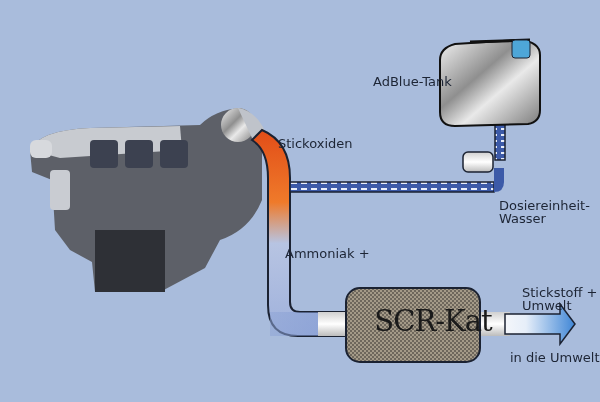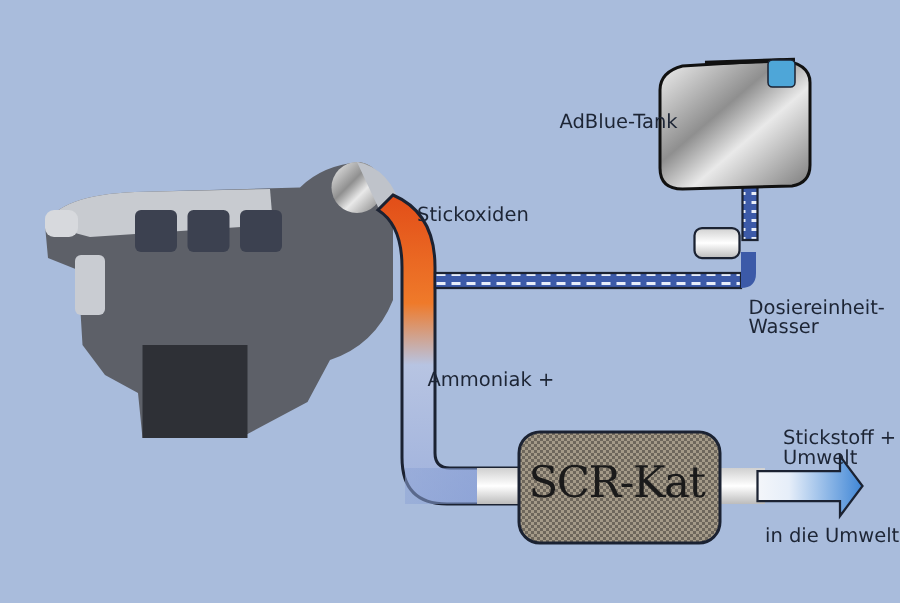--- a/index.html
+++ b/index.html
@@ -1,21 +1,21 @@
 <!DOCTYPE html>
 <html><head>
 <meta charset="utf-8">
 <style>
   html, body { margin:0; padding:0; }
   body { width:600px; height:402px; background:#a9bcdc; position:relative; overflow:hidden;
          font-family:"DejaVu Sans", sans-serif; }
   .canvas { position:absolute; left:0; top:0; width:600px; height:402px; }
   .label { position:absolute; font-size:13px; line-height:12.5px; color:#1d2535; white-space:nowrap; }
   .scr-text { position:absolute; left:352px; top:304px; width:118px; text-align:center;
-              font-family:"DejaVu Serif", serif; font-size:29px; color:#1a1a1a; letter-spacing:-1px; }
+              font-family:"DejaVu Serif", serif; font-size:29px; color:#1a1a1a; letter-spacing:-1px;padding-left:22px; }
 </style>
 </head>
 <body>
 
 <svg class="canvas" viewBox="0 0 600 402" xmlns="http://www.w3.org/2000/svg">
   <defs>
     <linearGradient id="exhaustGrad" x1="0" y1="0" x2="0" y2="1">
       <stop offset="0" stop-color="#e24d18"></stop>
       <stop offset="0.35" stop-color="#ef7a2a"></stop>
       <stop offset="0.55" stop-color="#b7c4e2"></stop>

